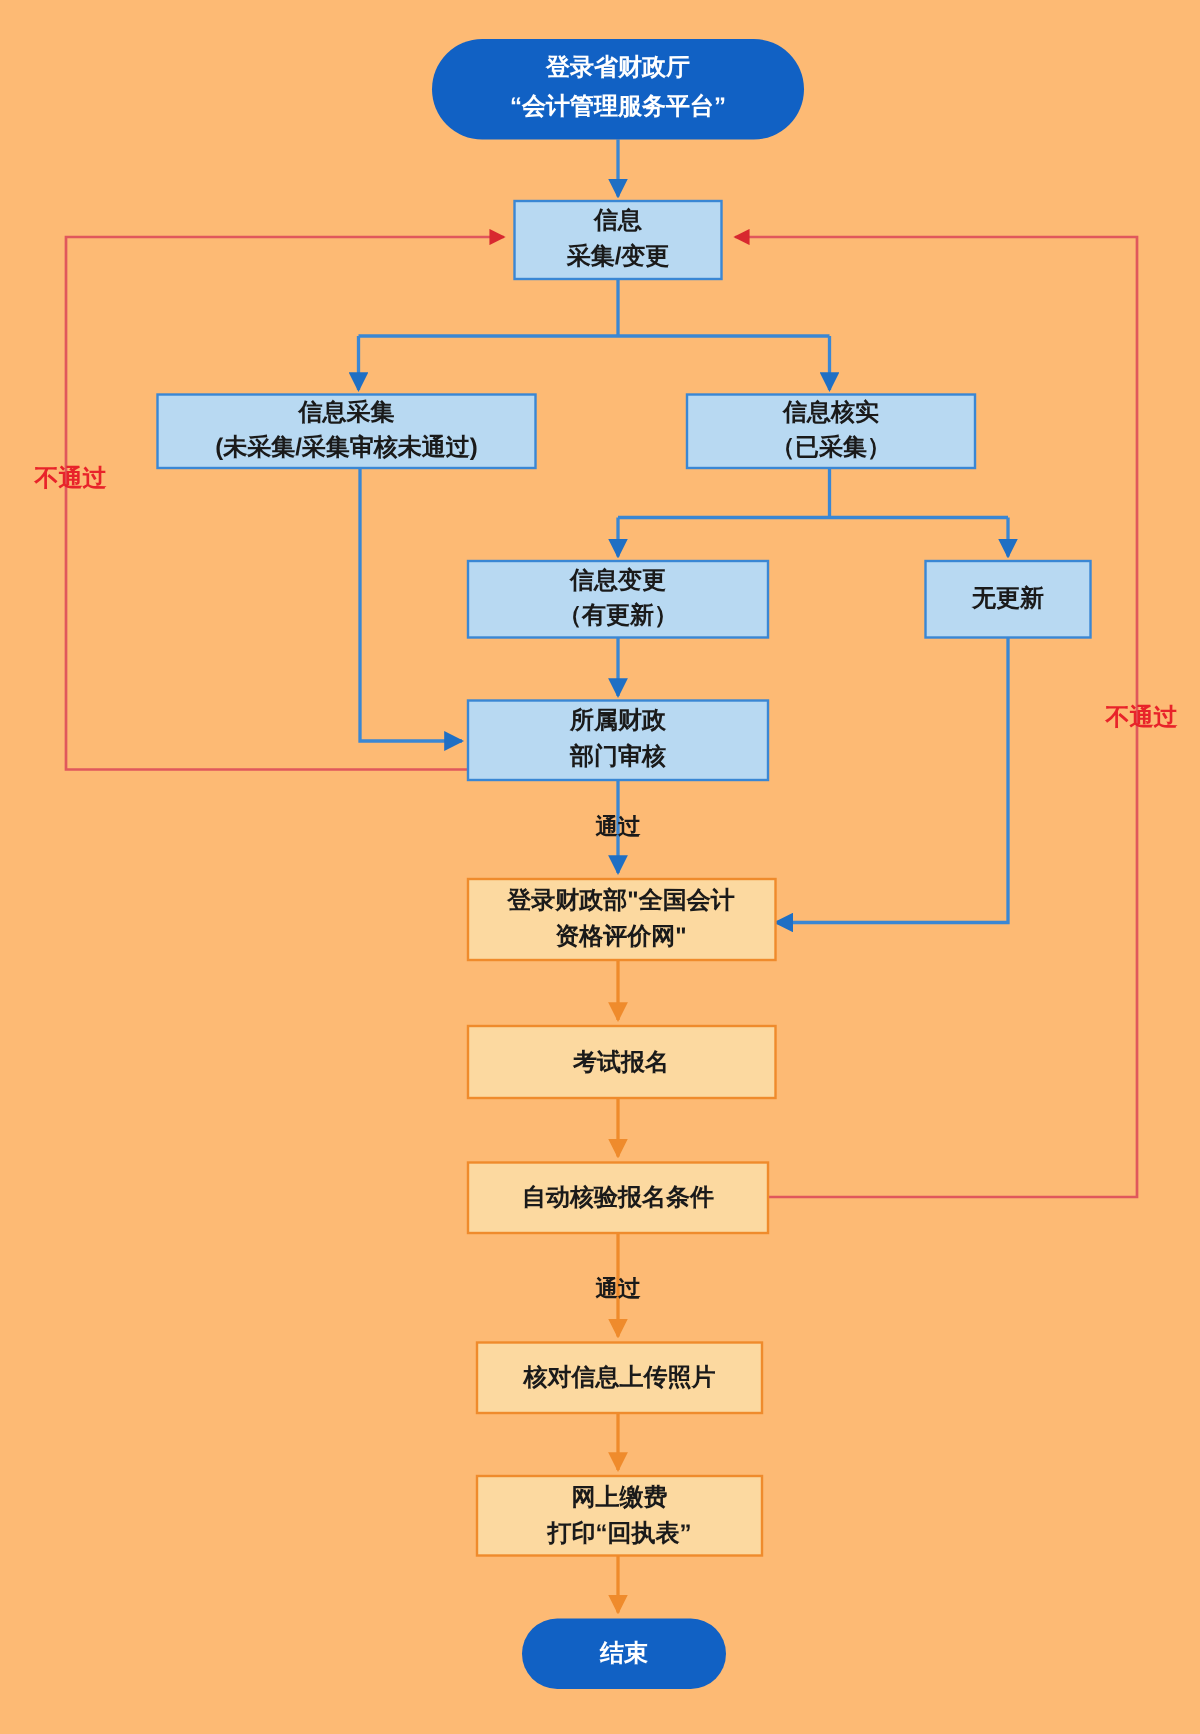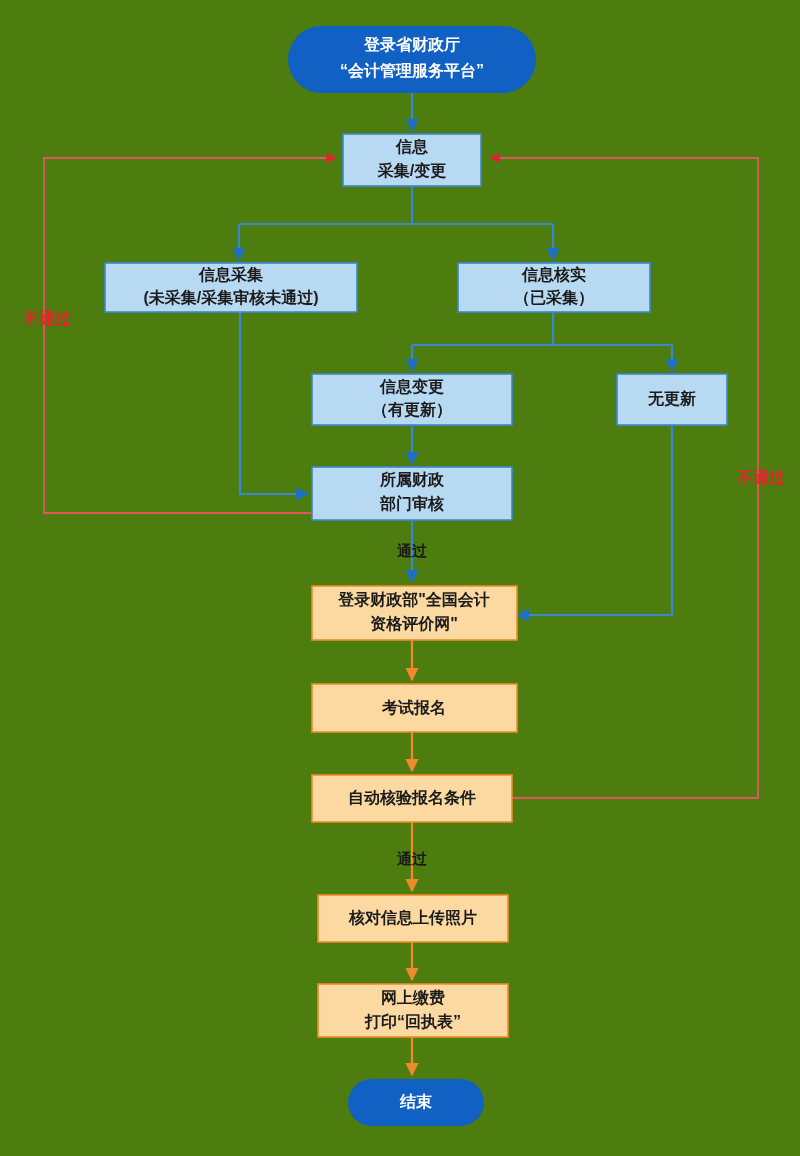--- a/index.html
+++ b/index.html
@@ -7,21 +7,21 @@
     padding: 0;
     background: #ffffff;
   }
   body {
     font-family: "Liberation Sans", "DejaVu Sans", sans-serif;
   }
   #flow-root {
     position: relative;
     width: 800px;
     height: 1156px;
-    background: #4d7c0f;
+    background: #fdba74;
     overflow: hidden;
   }
   svg.flow-canvas {
     position: absolute;
     left: 0;
     top: 0;
     width: 800px;
     height: 1156px;
   }
   .node-text {

